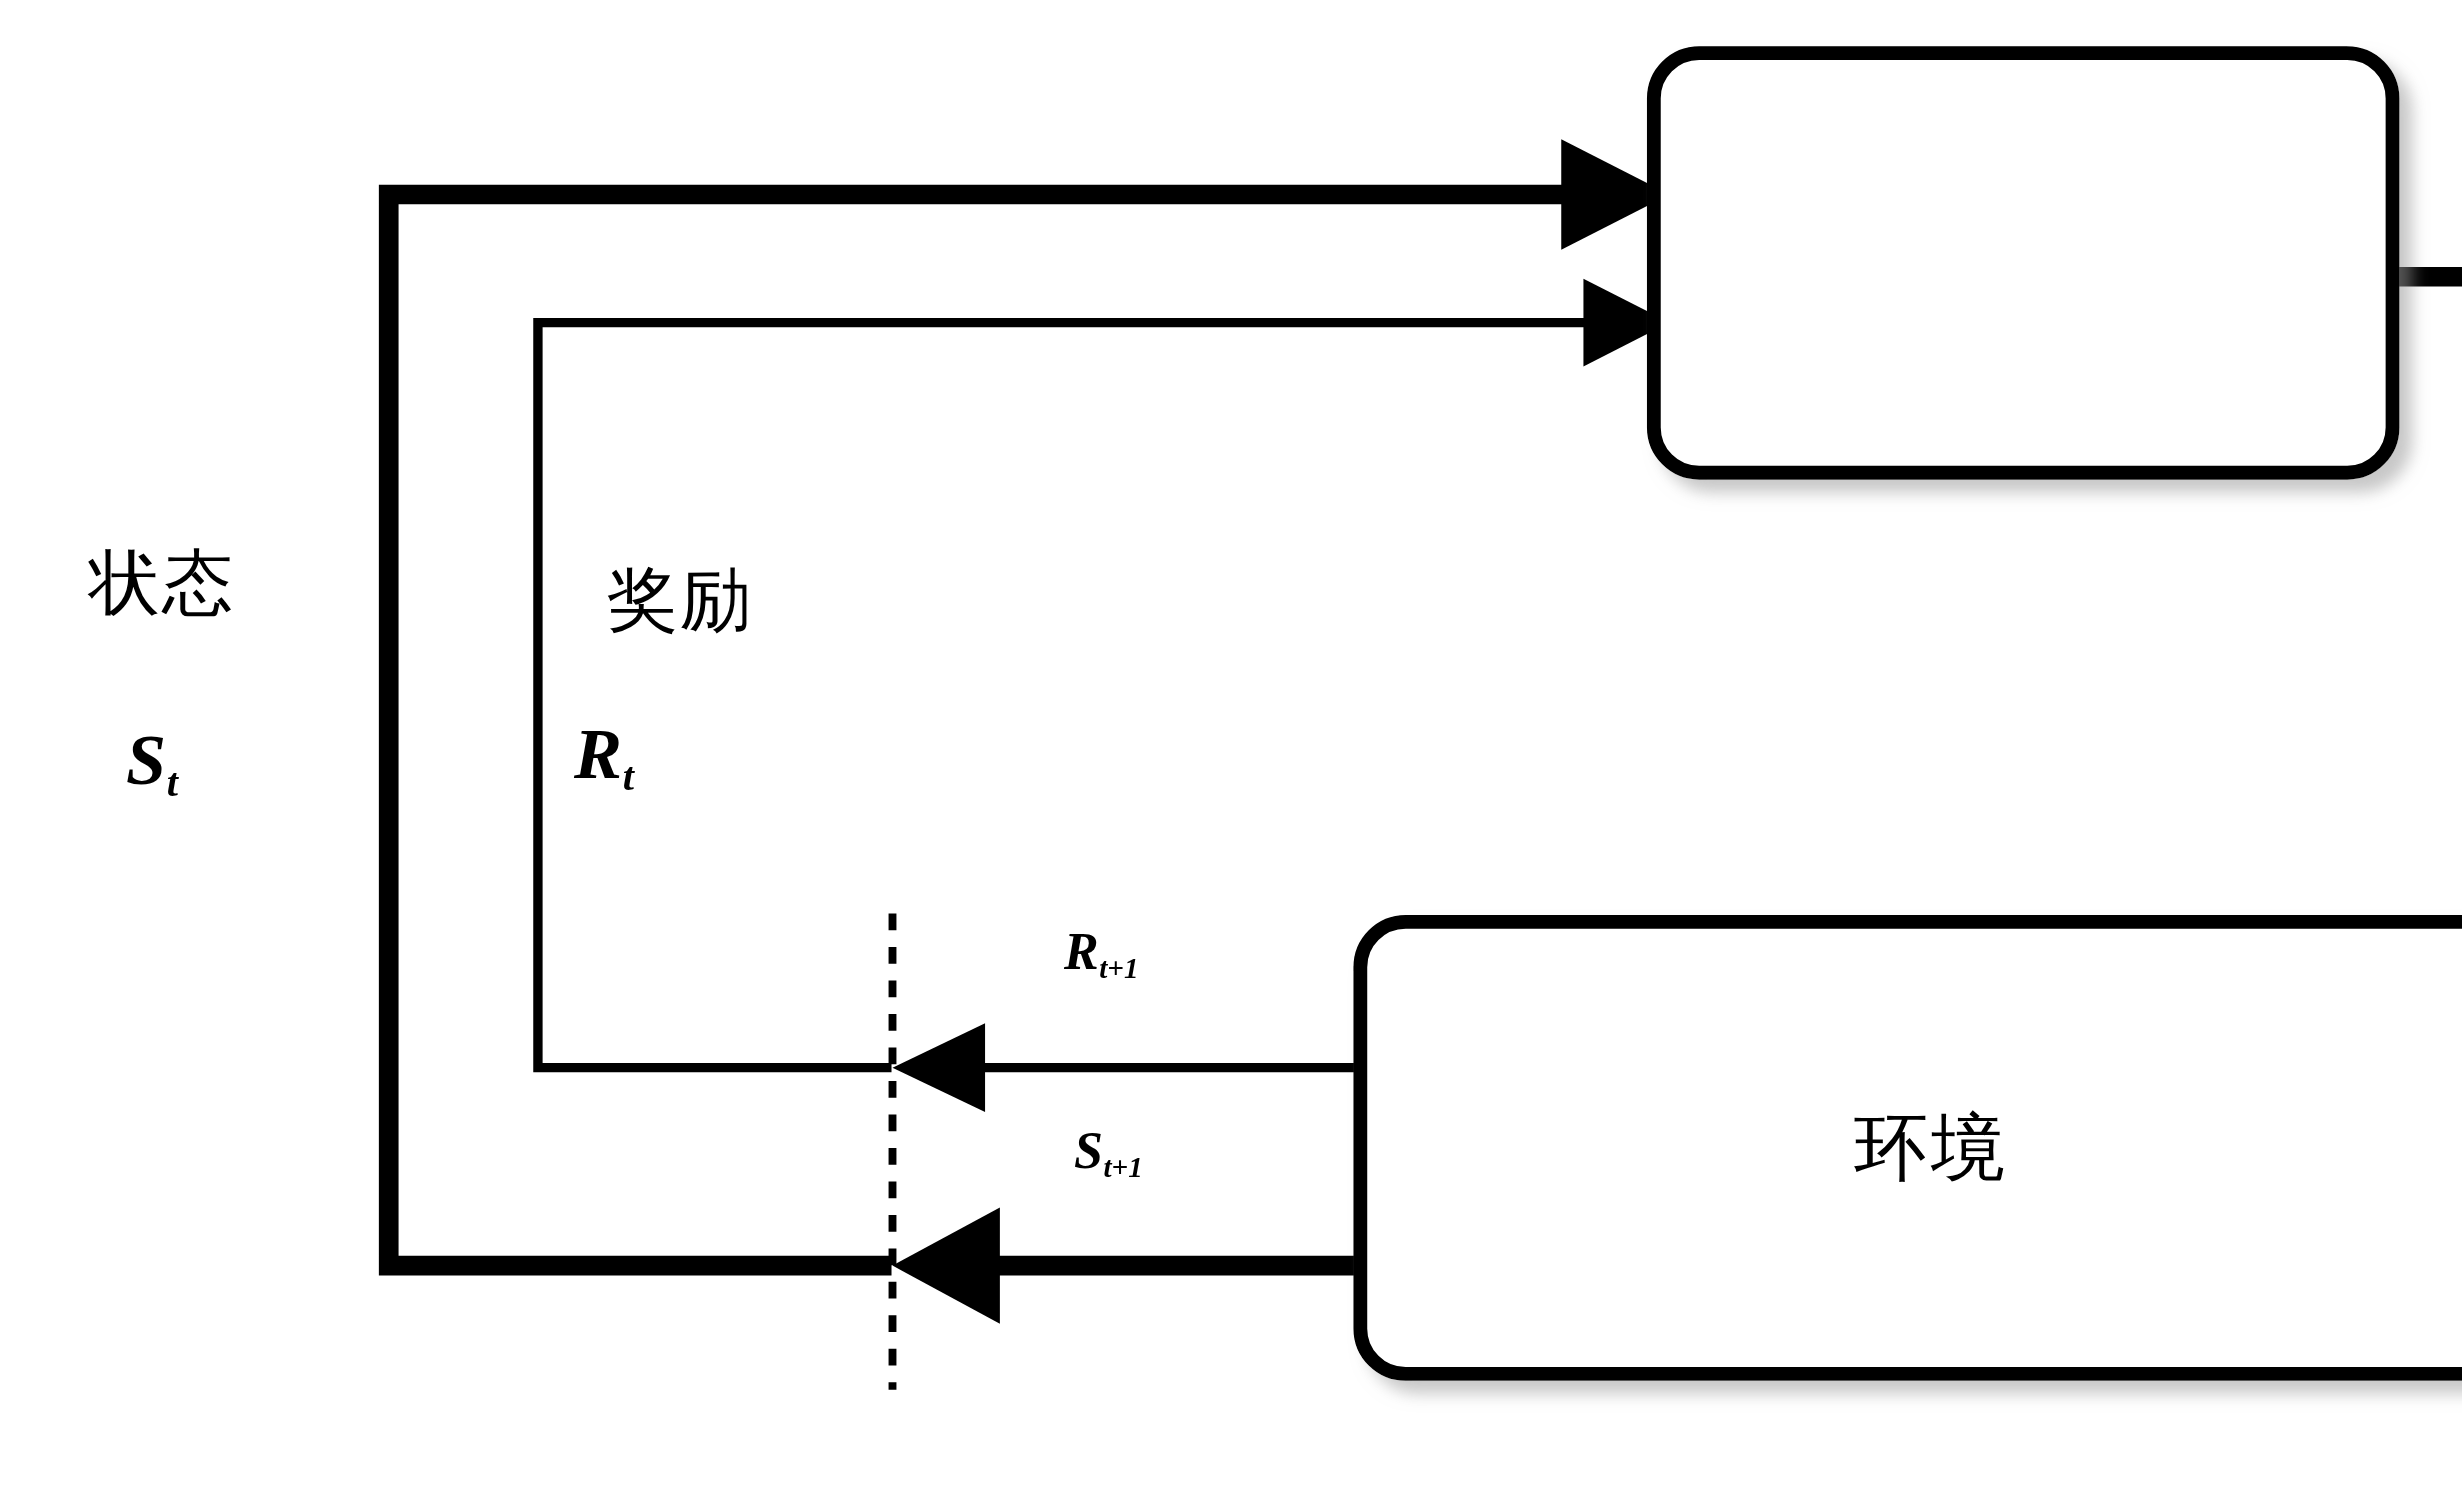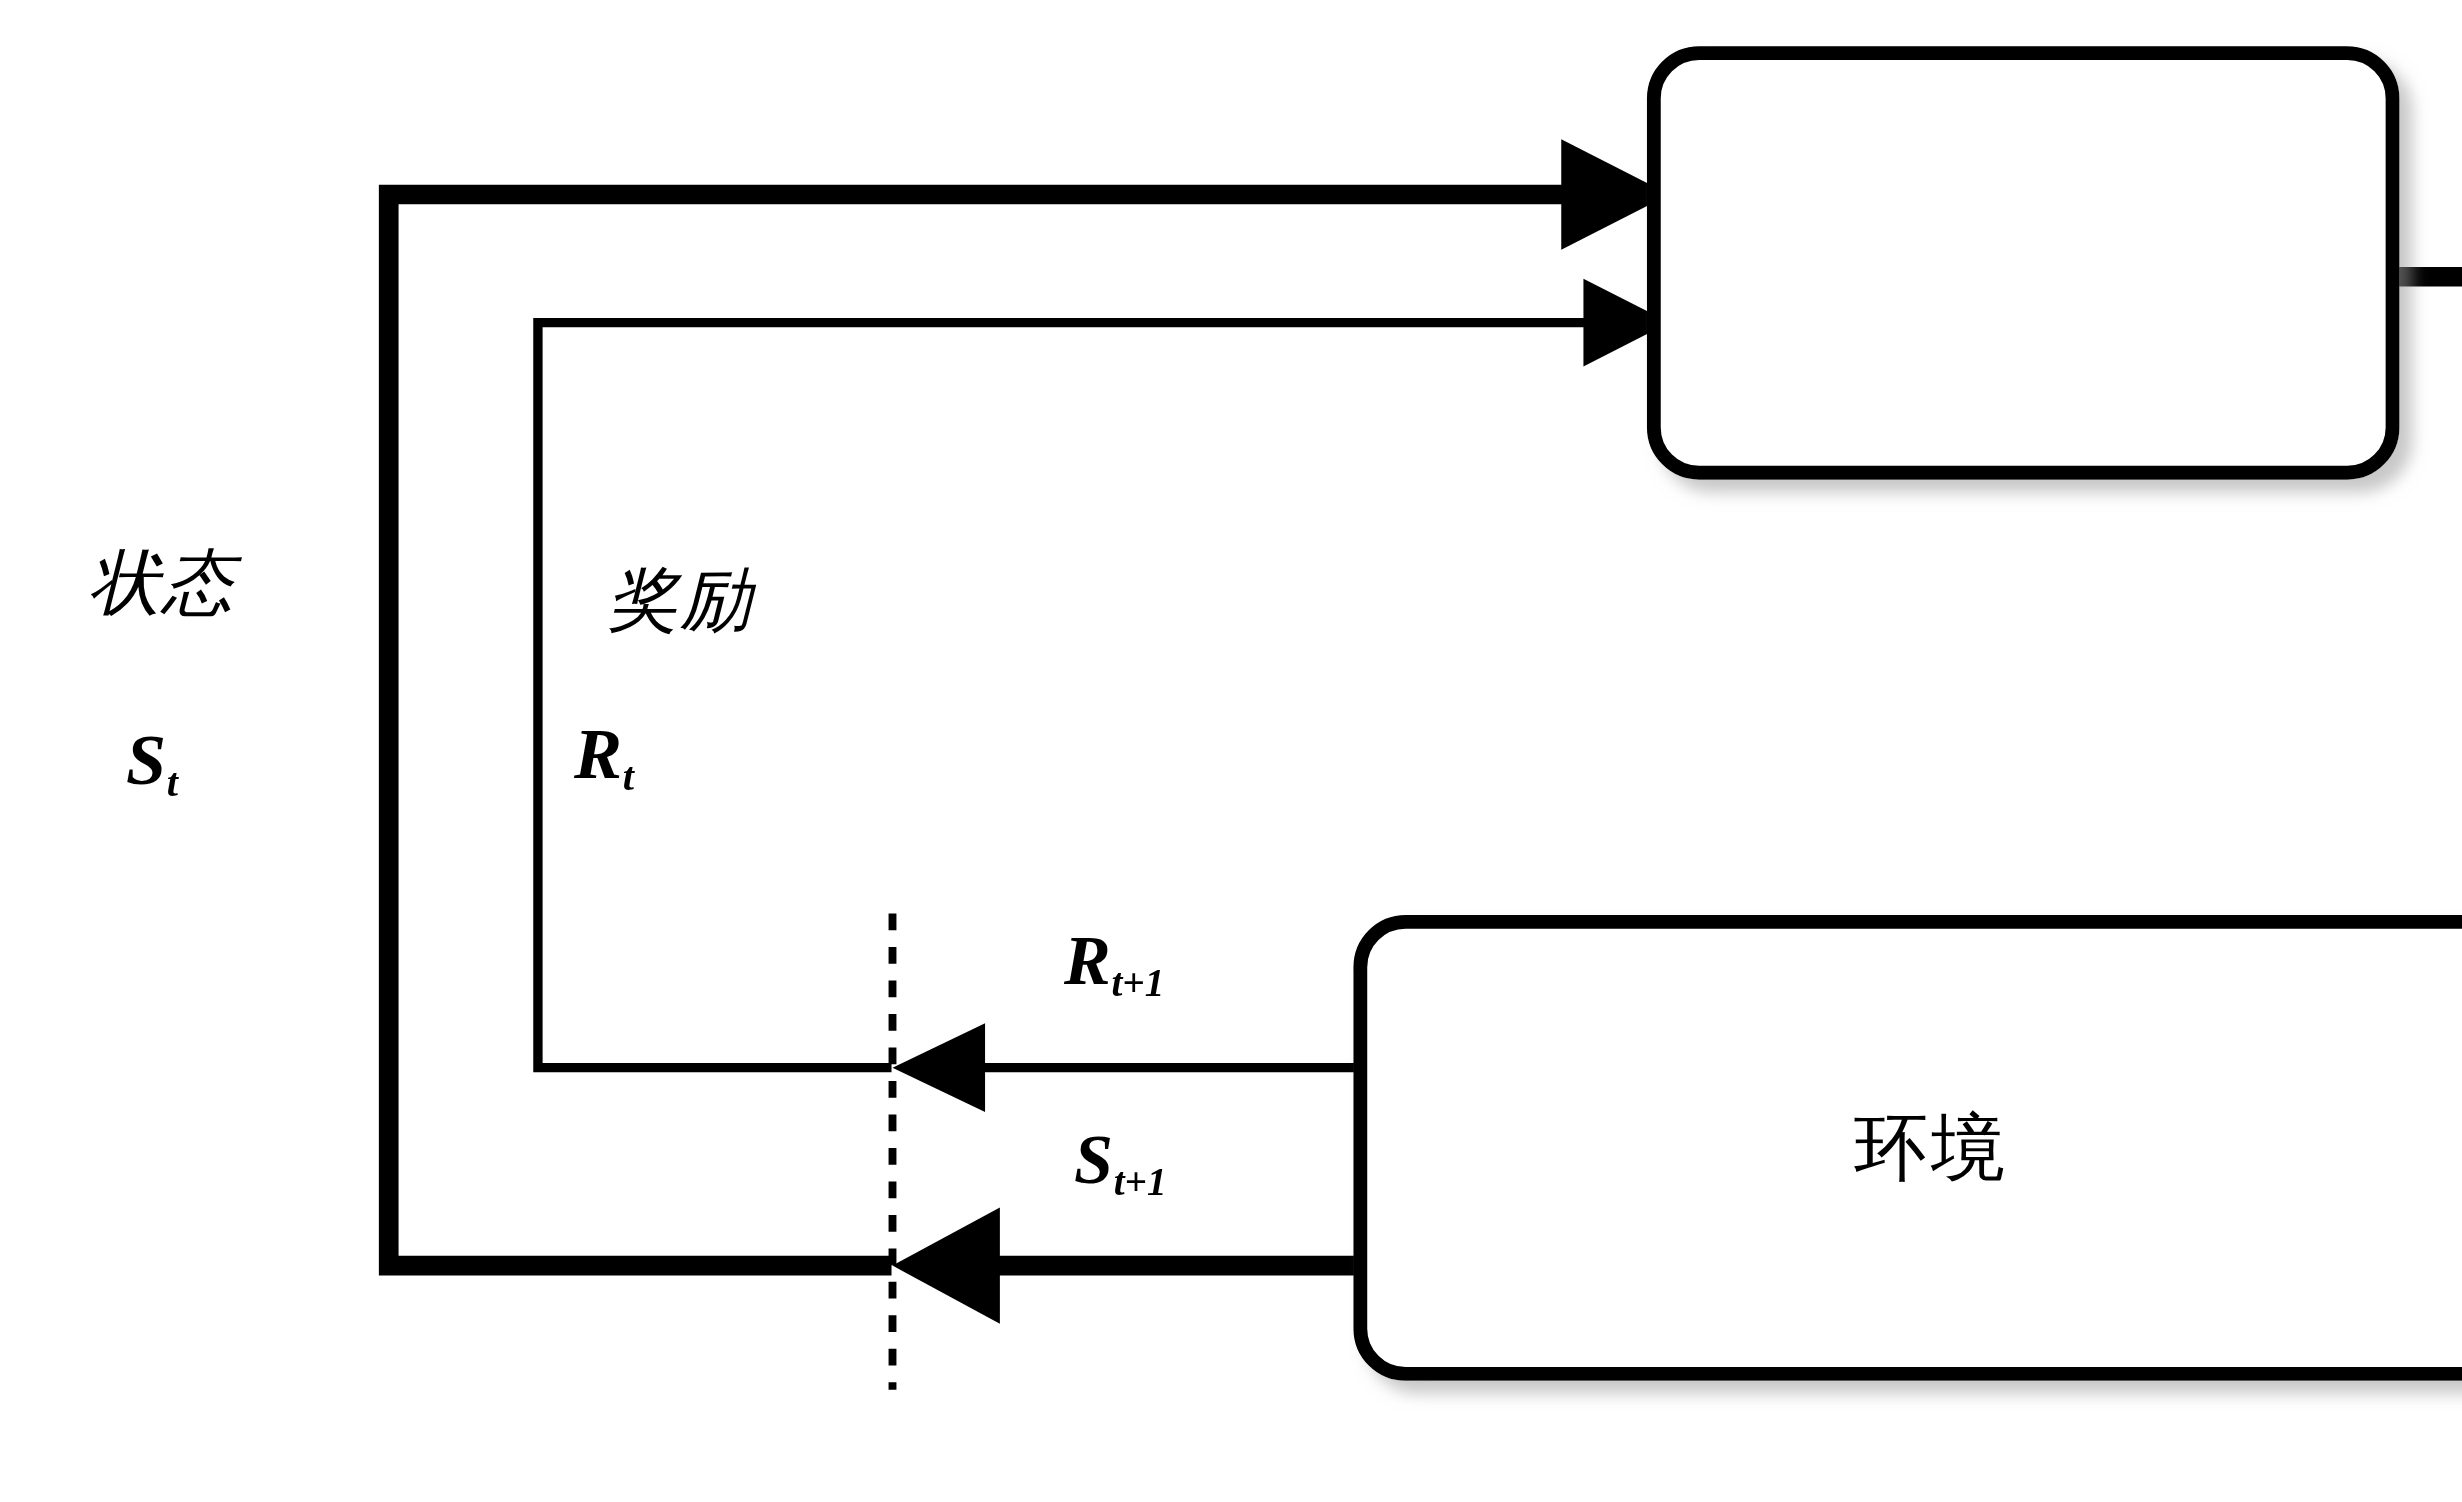--- a/index.html
+++ b/index.html
@@ -18,42 +18,41 @@
     white-space:nowrap;
   }
   .side-label{
     position:absolute;
     color:#000;
     font-family:"Liberation Sans","DejaVu Sans",sans-serif;
     font-size:71px;
     line-height:1;
     letter-spacing:2px;
     white-space:nowrap;
-    font-style:italic;
   }
   .math{
     position:absolute;
     color:#000;
     font-family:"Liberation Serif","DejaVu Serif",serif;
     font-style:italic;
     font-weight:700;
     line-height:1;
     white-space:nowrap;
   }
   .math .sub{
     font-size:0.56em;
     font-style:italic;
     font-weight:700;
     vertical-align:baseline;
     position:relative;
     top:0.30em;
     left:0.02em;
   }
   .m-big{font-size:72px;}
-  .m-med{font-size:70px;}
+  .m-med{font-size:52px;}
 
   .caption-strip{
     position:absolute;
     left:128px;
     top:1491px;
     width:1576px;
     height:10.8px;
     overflow:hidden;
     color:#f4f4f4;
     font-family:"Liberation Sans","DejaVu Sans",sans-serif;

